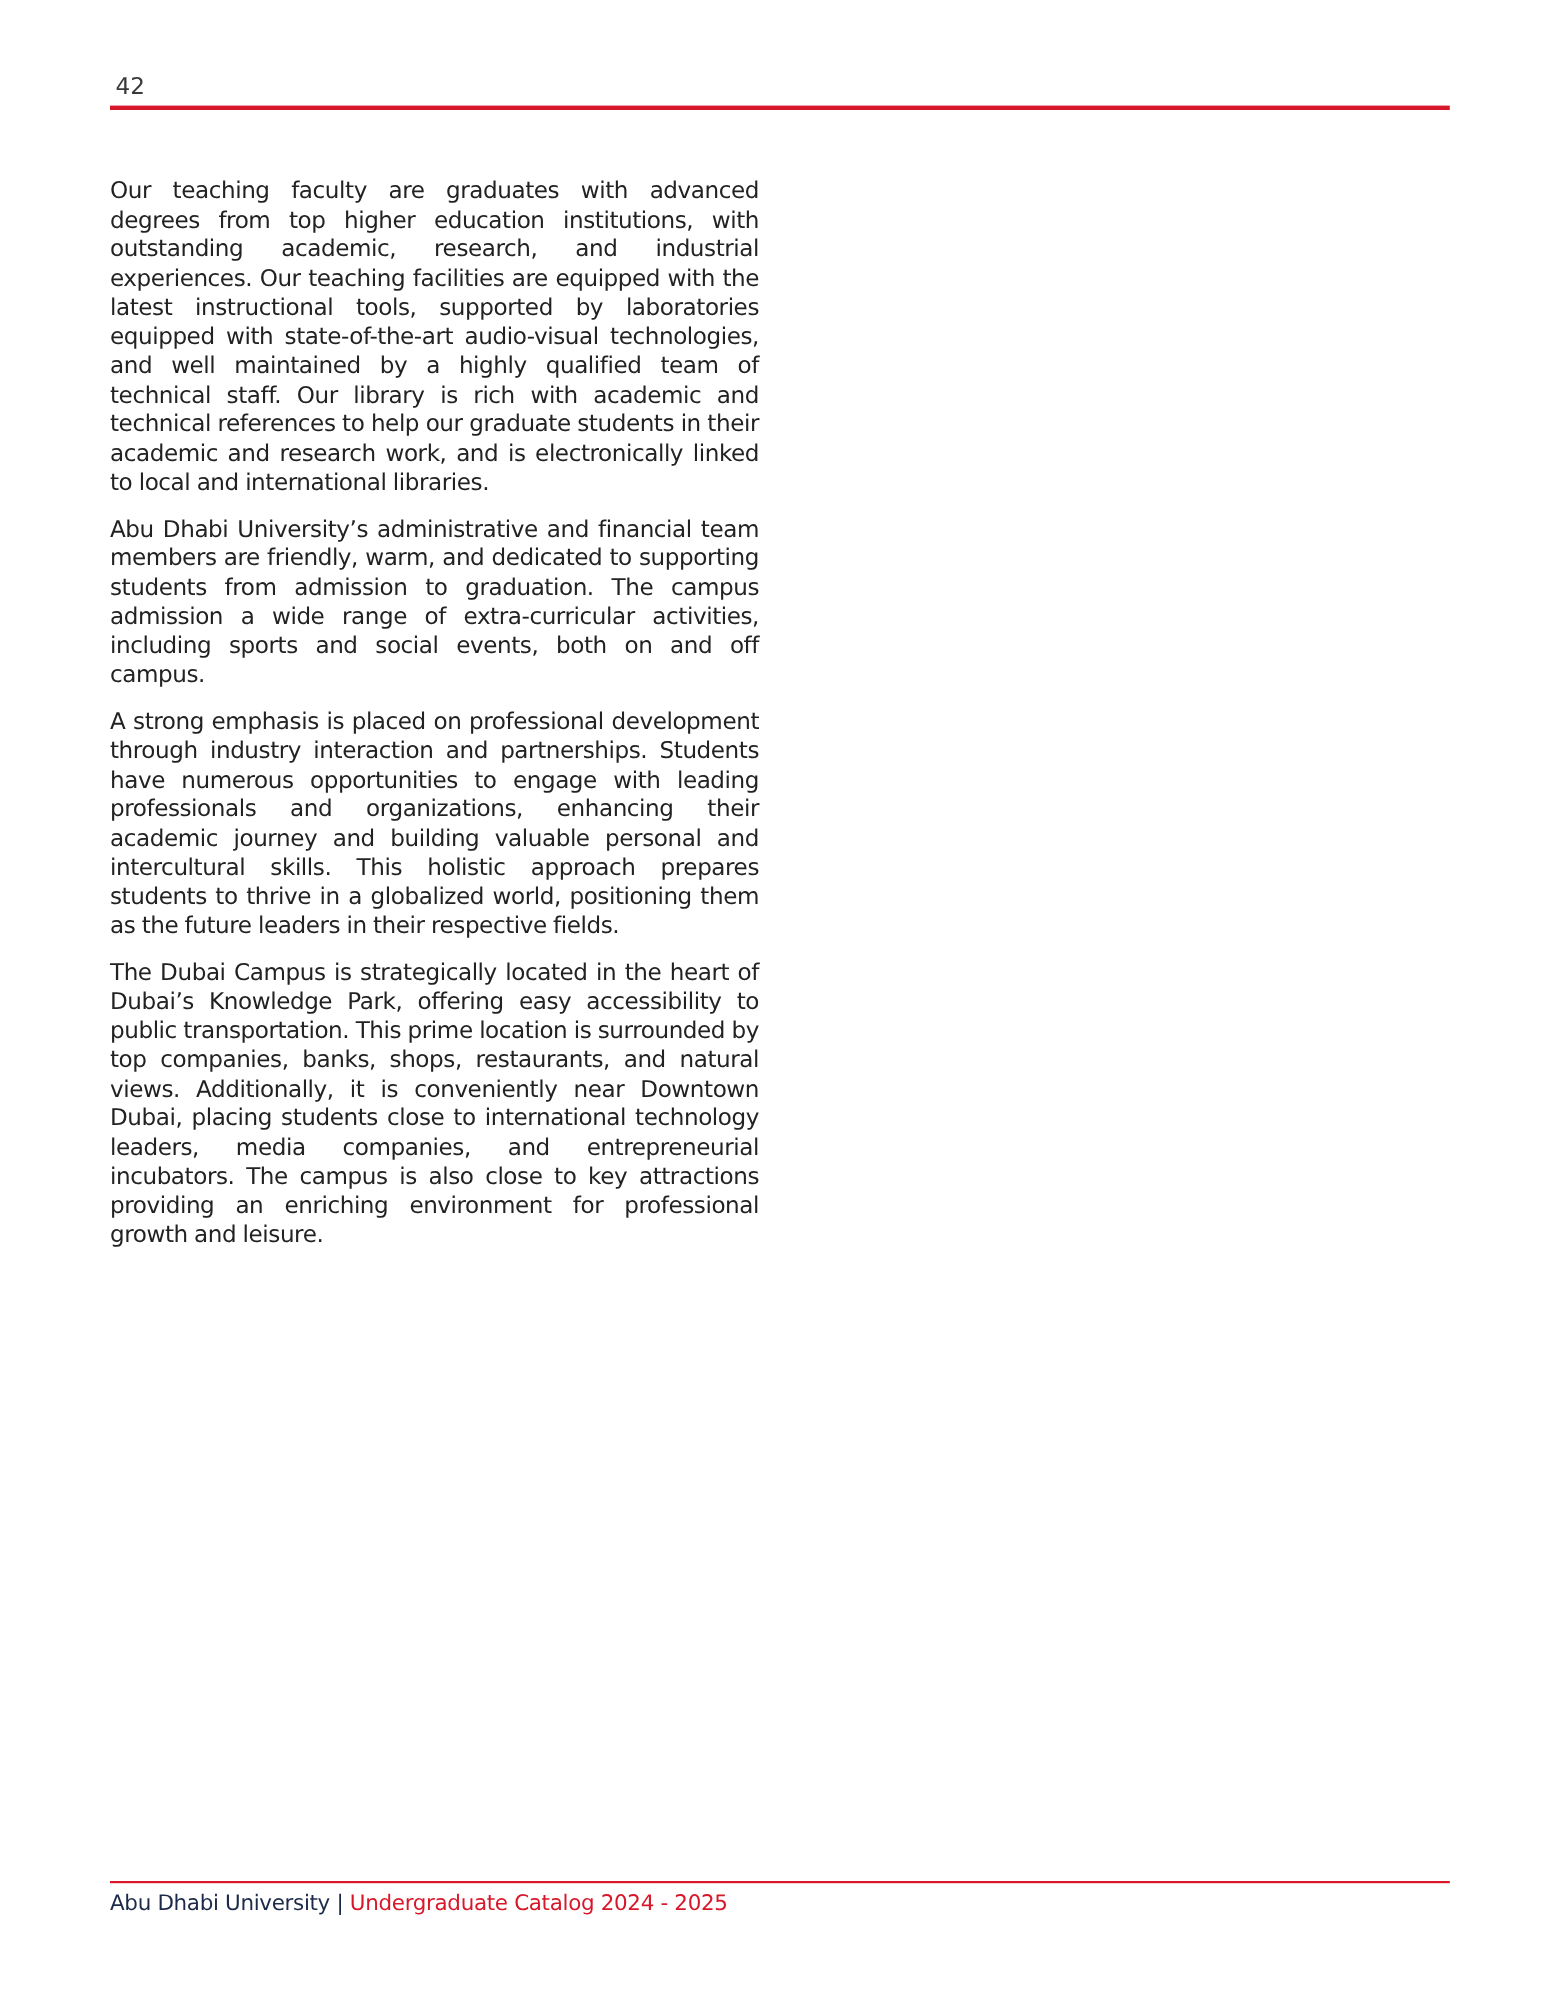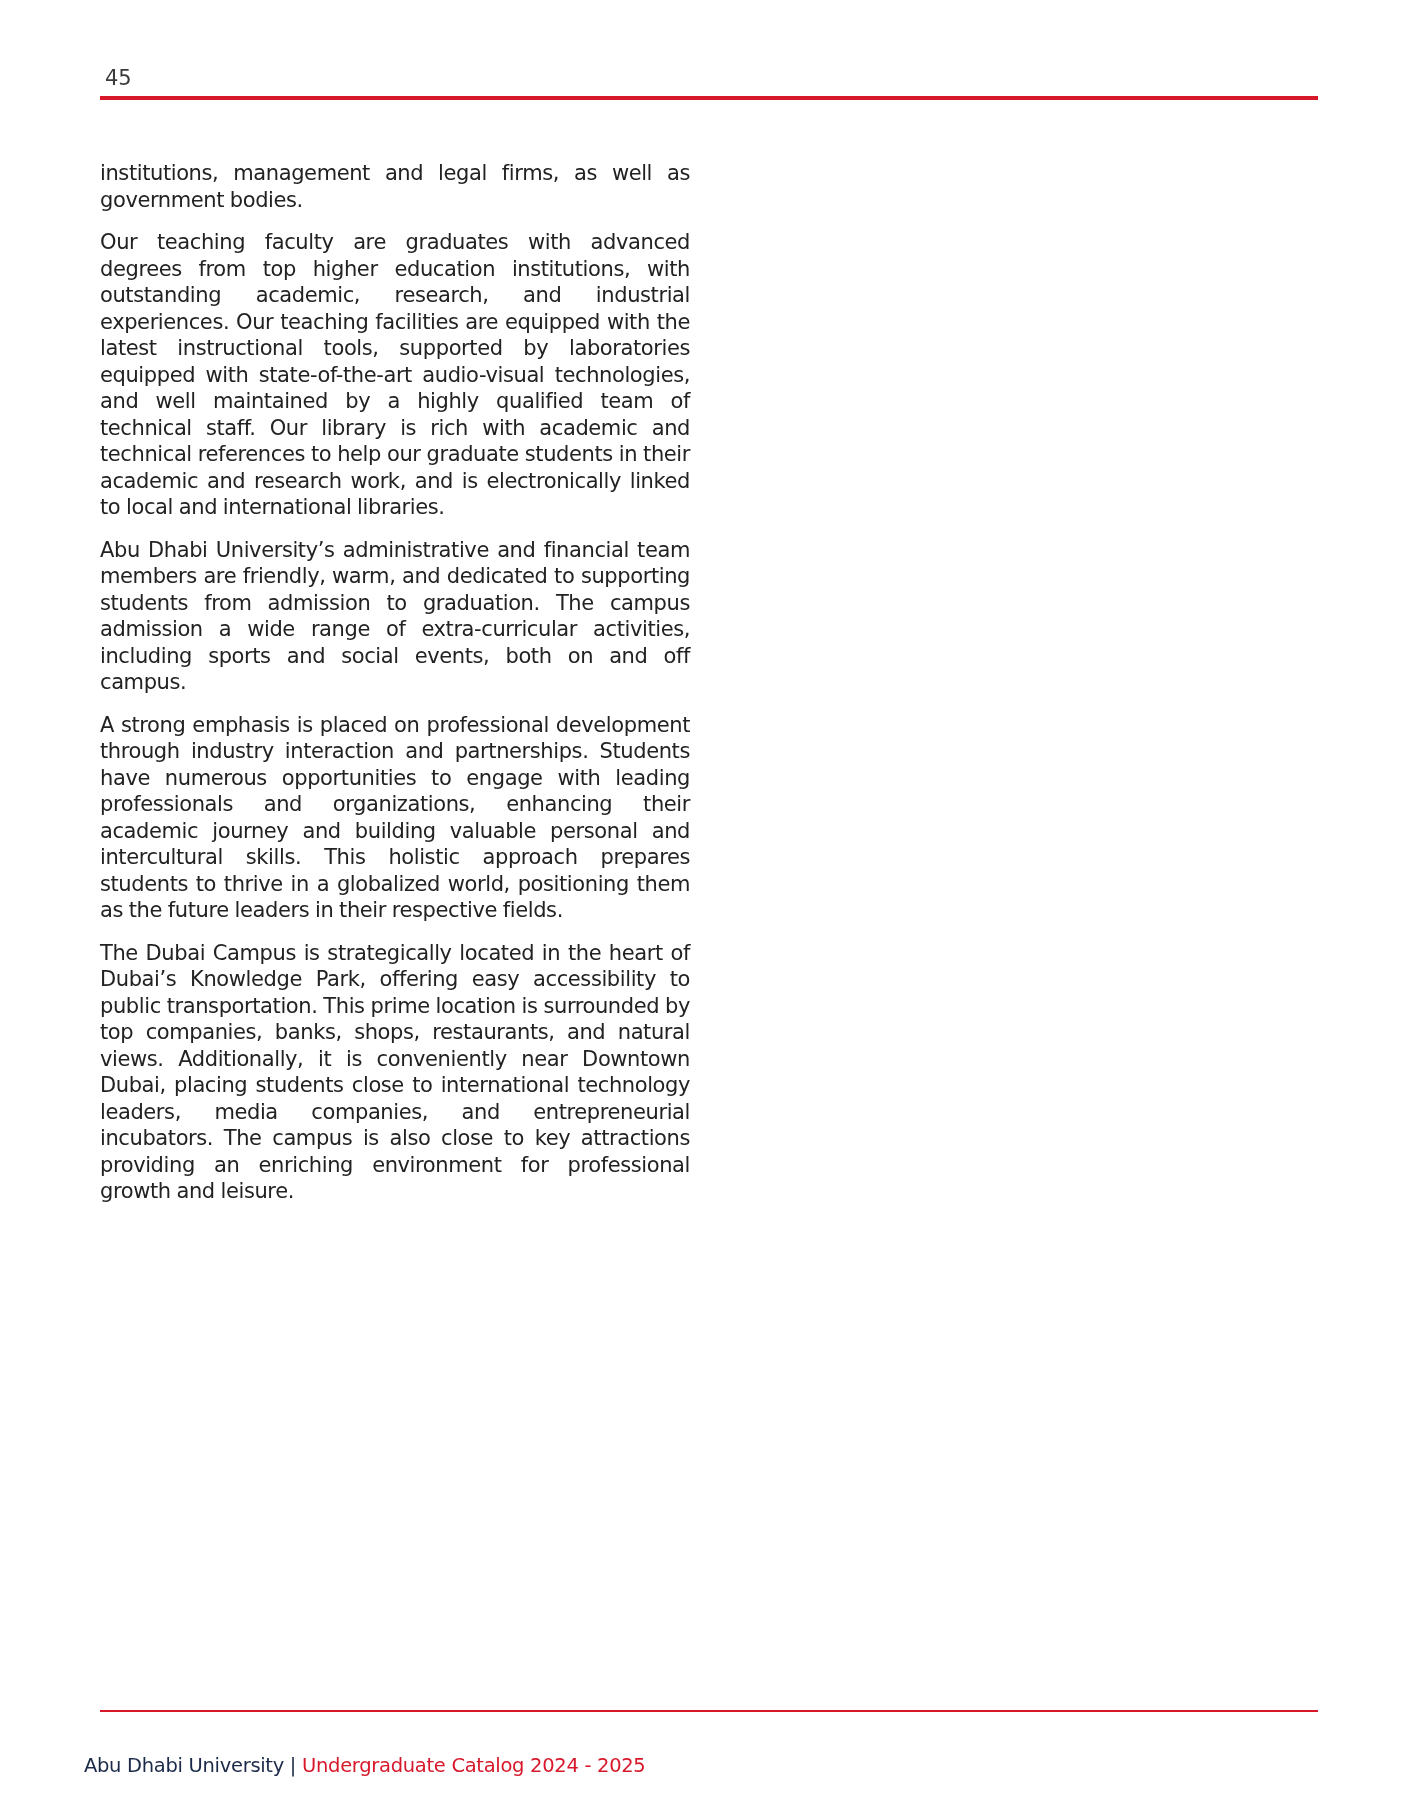--- a/index.html
+++ b/index.html
@@ -3,33 +3,32 @@
 <meta charset="utf-8">
 <style>
   html, body { margin: 0; padding: 0; background: #ffffff; }
   body { width: 1418px; height: 1812px; position: relative; overflow: hidden;
          font-family: "DejaVu Sans", "Liberation Sans", sans-serif; color: #222222; }
   .page-number { position: absolute; left: 105px; top: 66px; font-size: 21px; color: #3a3a3a; }
   .header-rule { position: absolute; left: 100px; top: 96px; width: 1218px; height: 4px; background: #d7182a; }
   .body-column { position: absolute; left: 100px; top: 160px; width: 590px; }
   .para { margin: 0 0 16px 0; font-size: 21px; line-height: 26.5px; text-align: justify; letter-spacing: -0.4px; word-spacing: -0.5px; color: #222222; }
   .footer-rule { position: absolute; left: 100px; top: 1710px; width: 1218px; height: 2px; background: #d7182a; }
-  .footer { position: absolute; left: 84px; top: 1718px; font-size: 19.5px; letter-spacing: -0.3px; white-space: nowrap; margin-top: 36px; }
+  .footer { position: absolute; left: 100px; top: 1718px; font-size: 19.5px; letter-spacing: -0.3px; white-space: nowrap; }
   .footer-org { color: #1b2a48; }
   .footer-sep { color: #1b2a48; }
   .footer-cat { color: #d7182a; }
 </style>
 </head>
 <body>
 
-<div class="page-number">45</div>
+<div class="page-number">42</div>
 <div class="header-rule"></div>
 
 <div class="body-column">
-  <p class="para">institutions, management and legal firms, as well as government bodies.</p>
   <p class="para">Our teaching faculty are graduates with advanced degrees from top higher education institutions, with outstanding academic, research, and industrial experiences. Our teaching facilities are equipped with the latest instructional tools, supported by laboratories equipped with state-of-the-art audio-visual technologies, and well maintained by a highly qualified team of technical staff. Our library is rich with academic and technical references to help our graduate students in their academic and research work, and is electronically linked to local and international libraries.</p>
   <p class="para">Abu Dhabi University’s administrative and financial team members are friendly, warm, and dedicated to supporting students from admission to graduation. The campus admission a wide range of extra-curricular activities, including sports and social events, both on and off campus.</p>
   <p class="para">A strong emphasis is placed on professional development through industry interaction and partnerships. Students have numerous opportunities to engage with leading professionals and organizations, enhancing their academic journey and building valuable personal and intercultural skills. This holistic approach prepares students to thrive in a globalized world, positioning them as the future leaders in their respective fields.</p>
   <p class="para">The Dubai Campus is strategically located in the heart of Dubai’s Knowledge Park, offering easy accessibility to public transportation. This prime location is surrounded by top companies, banks, shops, restaurants, and natural views. Additionally, it is conveniently near Downtown Dubai, placing students close to international technology leaders, media companies, and entrepreneurial incubators. The campus is also close to key attractions providing an enriching environment for professional growth and leisure.</p>
 </div>
 
 <div class="footer-rule"></div>
 <div class="footer">
   <span class="footer-org">Abu Dhabi University</span><span class="footer-sep"> | </span><span class="footer-cat">Undergraduate Catalog 2024 - 2025</span>
 </div>

